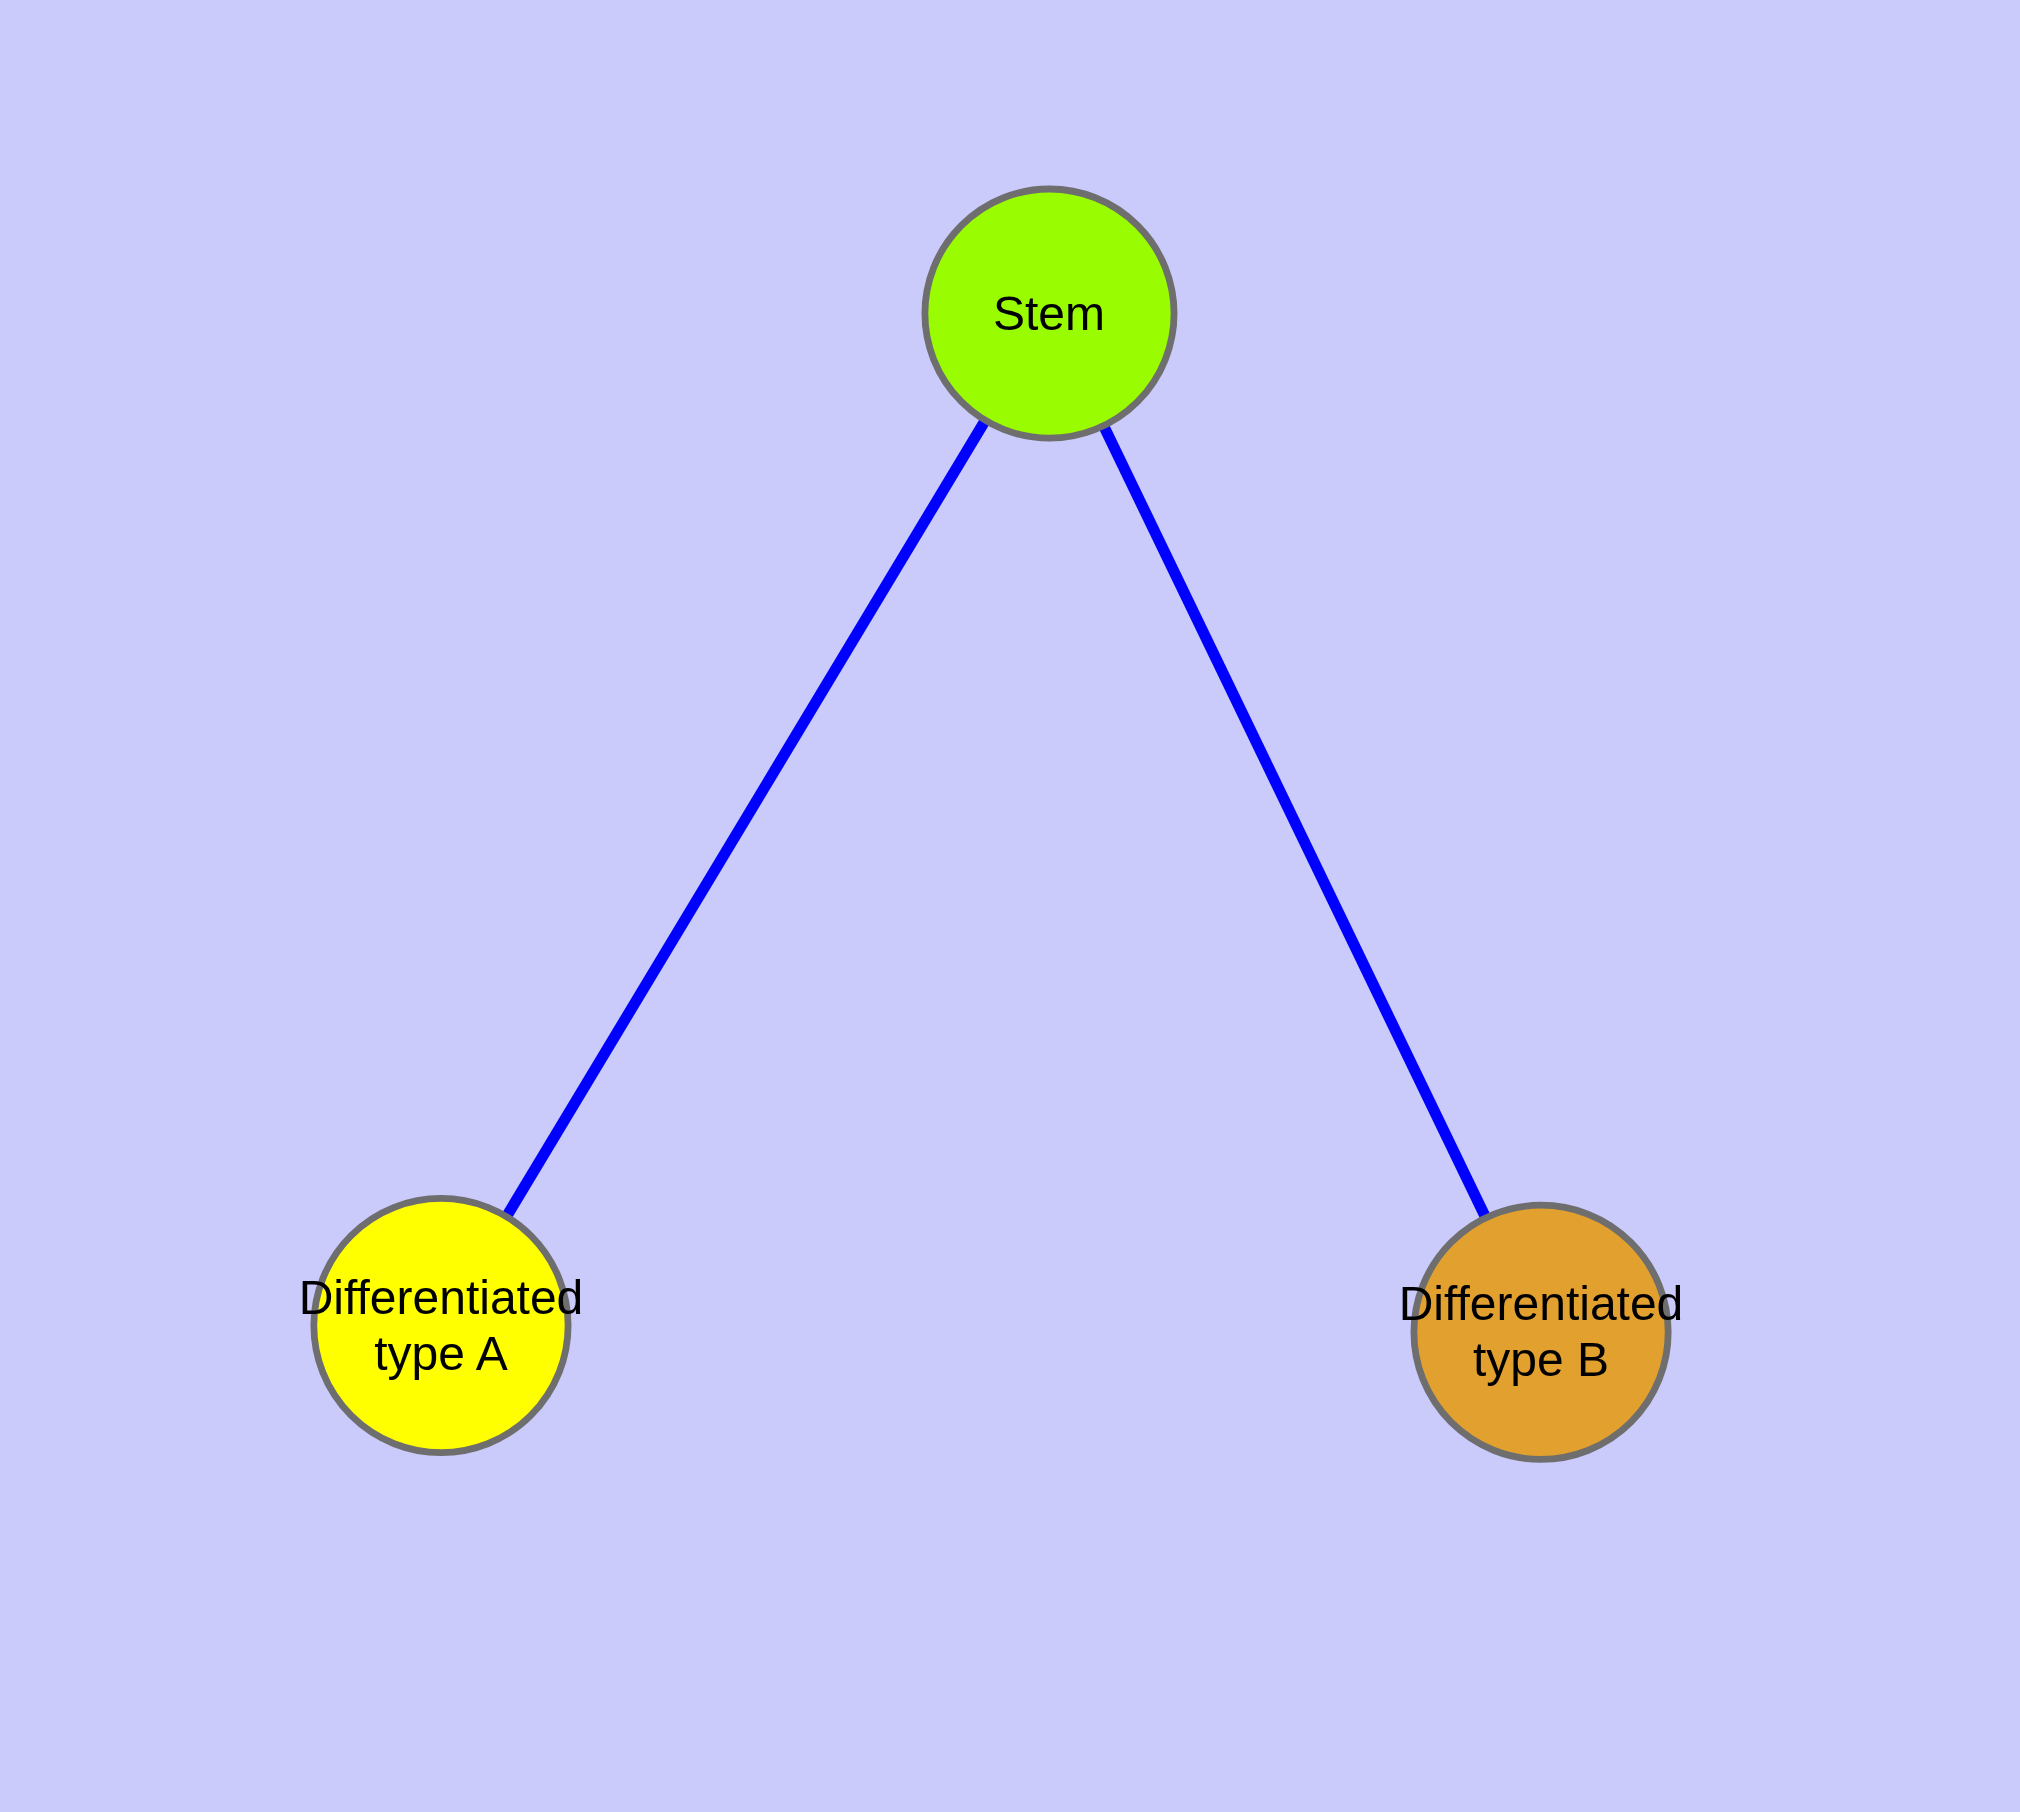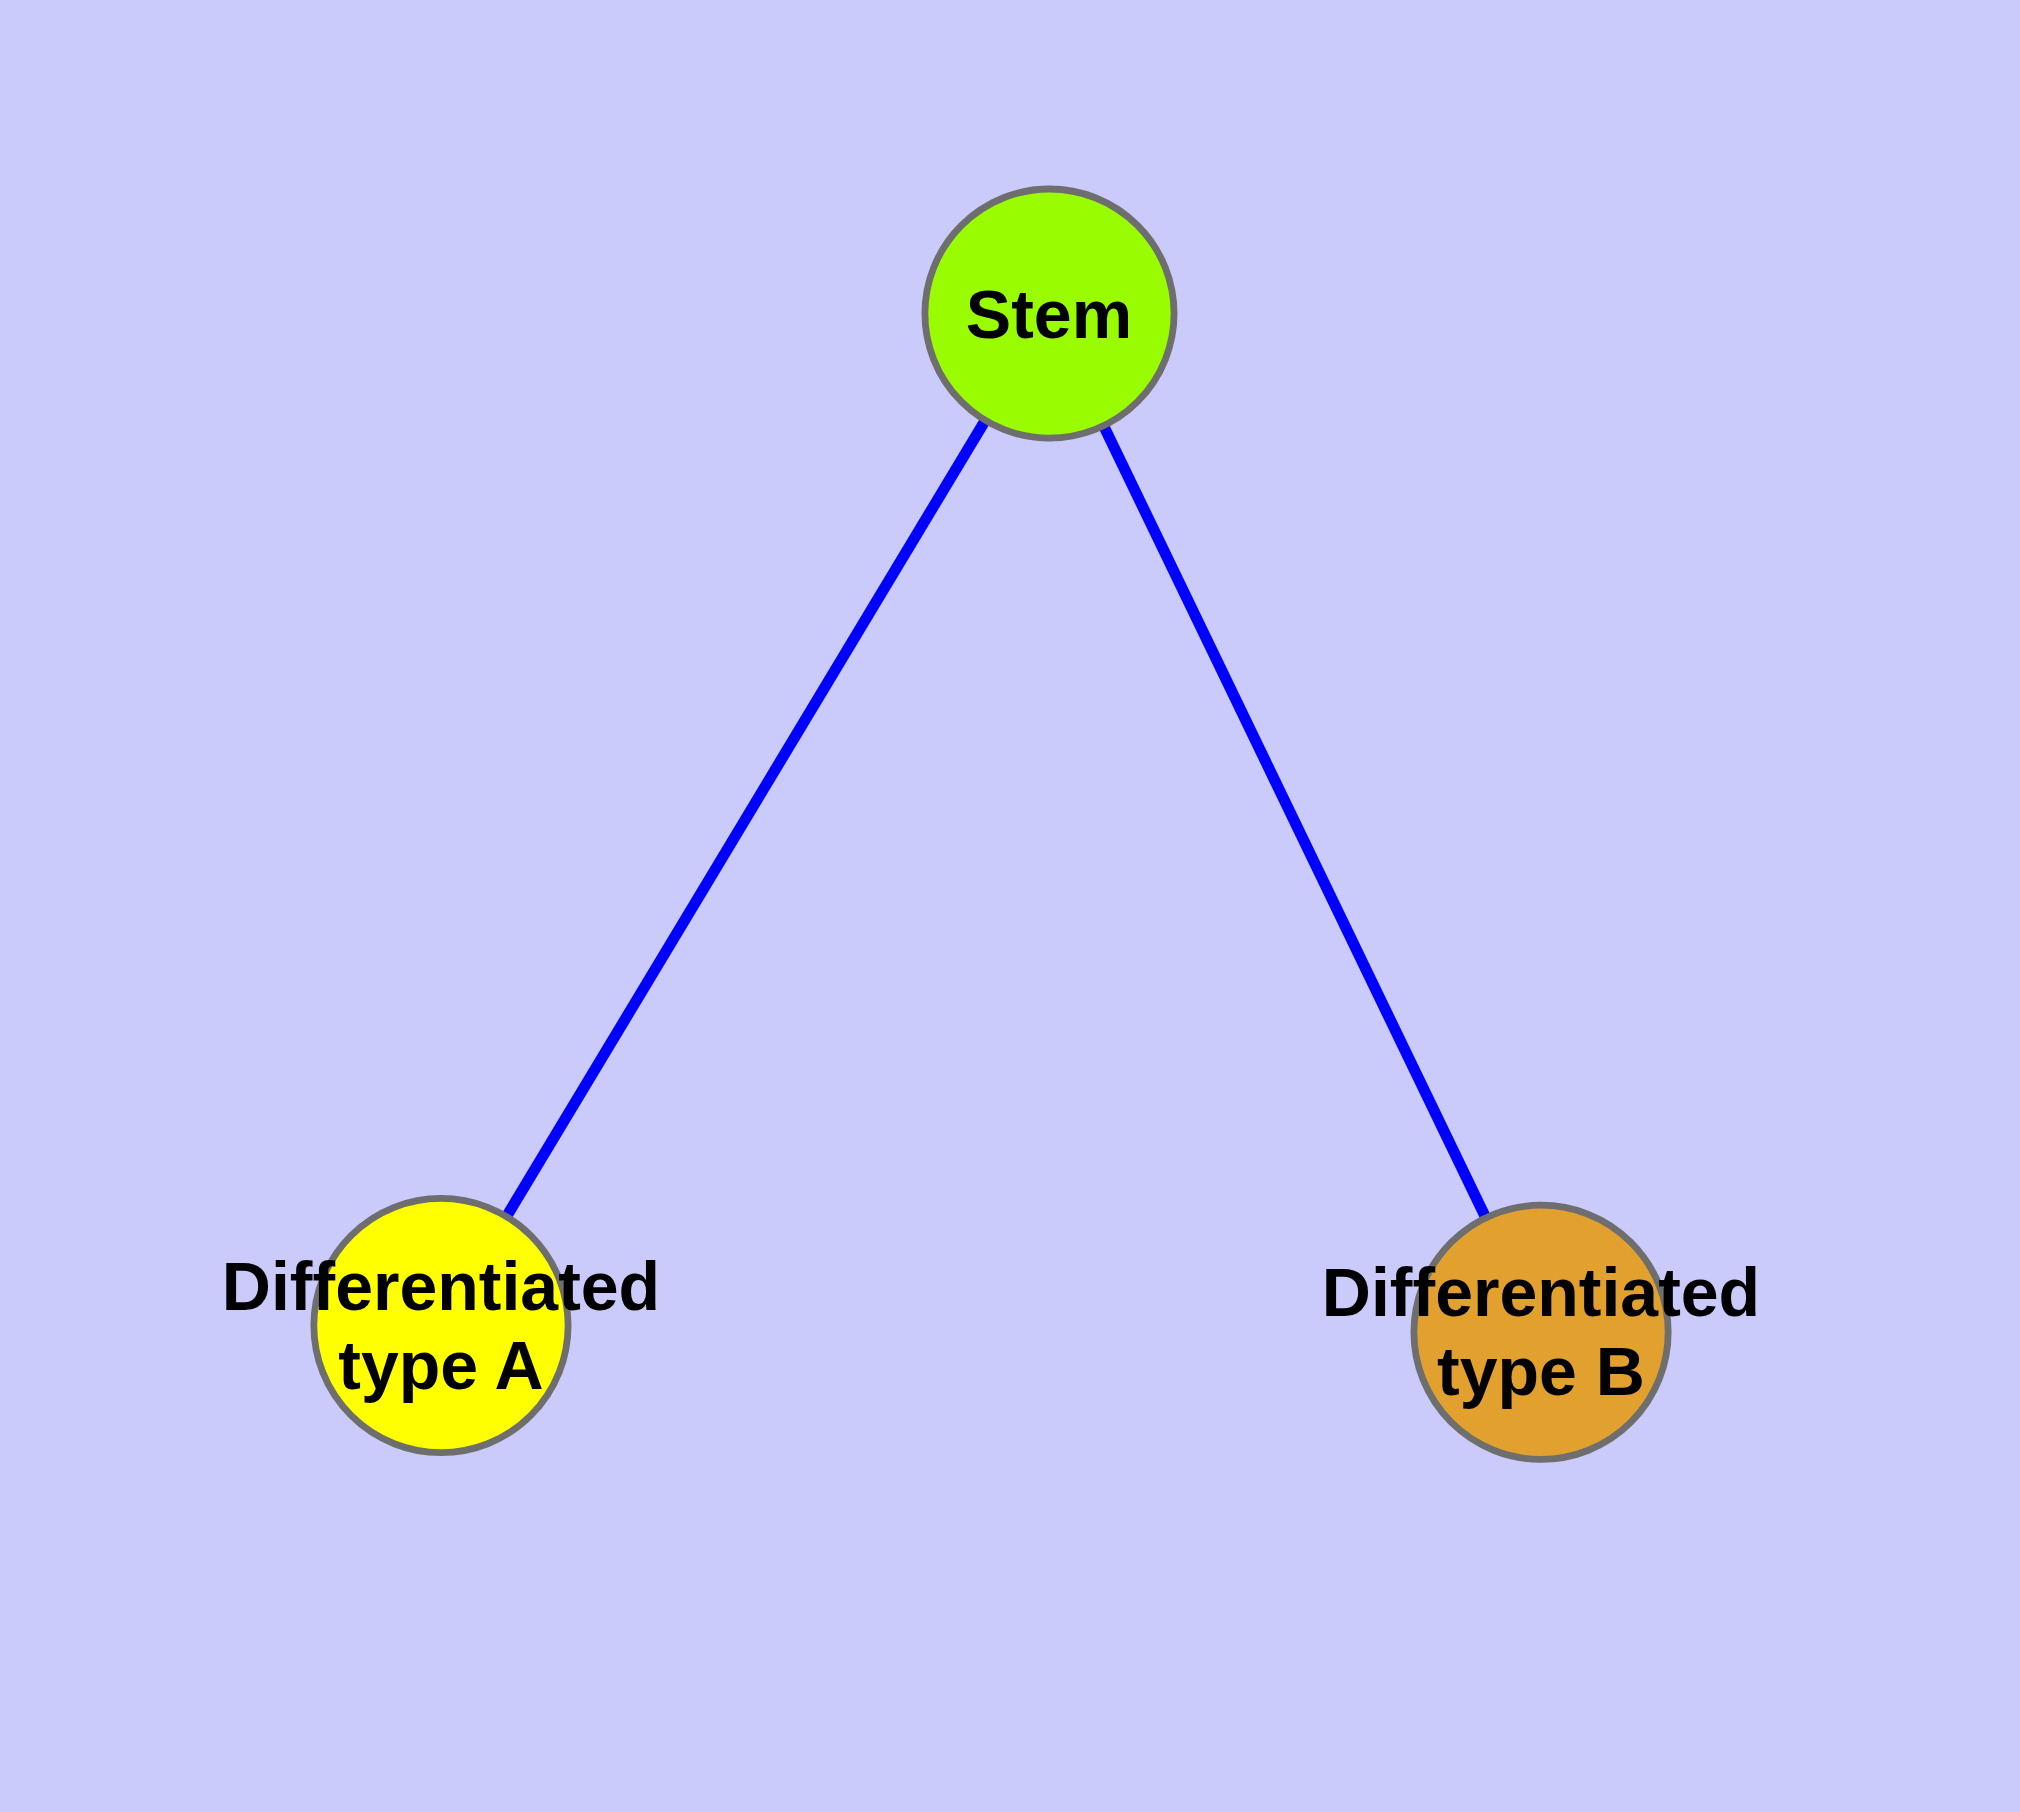--- a/index.html
+++ b/index.html
@@ -20,22 +20,22 @@
     top: 0;
     width: 100%;
     height: 100%;
     display: block;
   }
   .node-label {
     position: absolute;
     transform: translate(-50%, -50%);
     width: max-content;
     text-align: center;
-    font-weight: bold;
-    font-size: 68px;
+    font-weight: normal;
+    font-size: 48px;
     line-height: 1.16;
     white-space: pre-line;
     letter-spacing: 0px;
   }
 </style>
 </head>
 <body>
 
 <div class="stage" style="background: rgb(202, 202, 251);">
   <svg class="graph-svg" viewBox="0 0 2384 2138">

